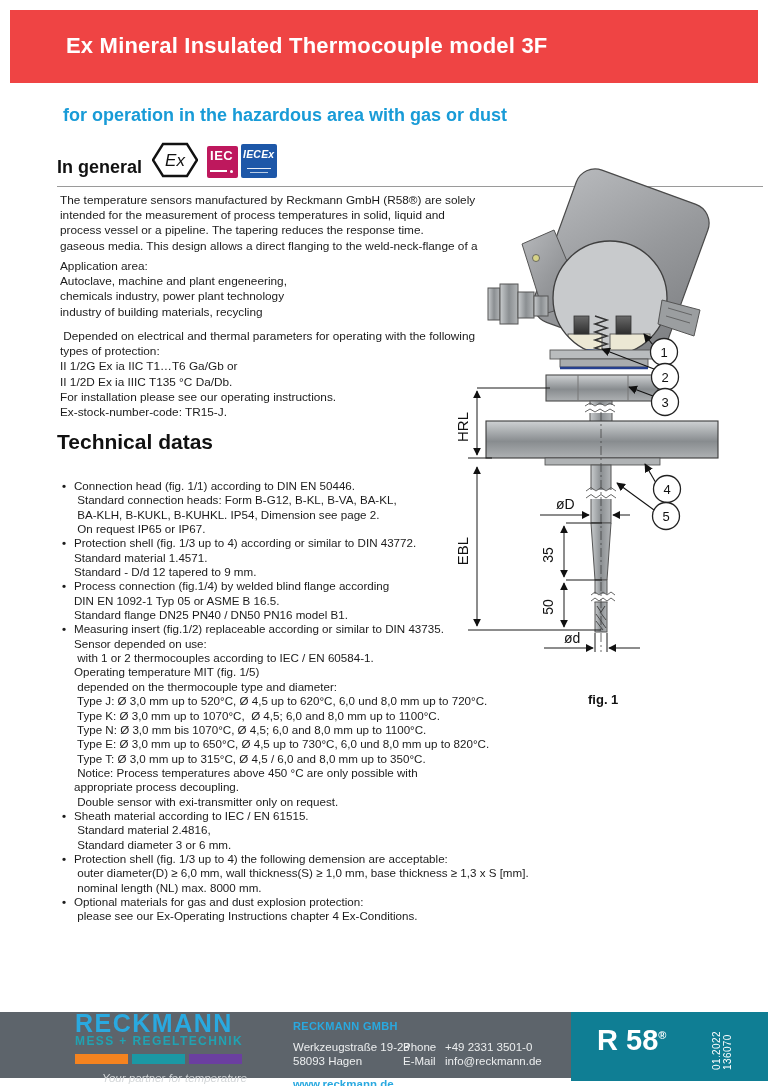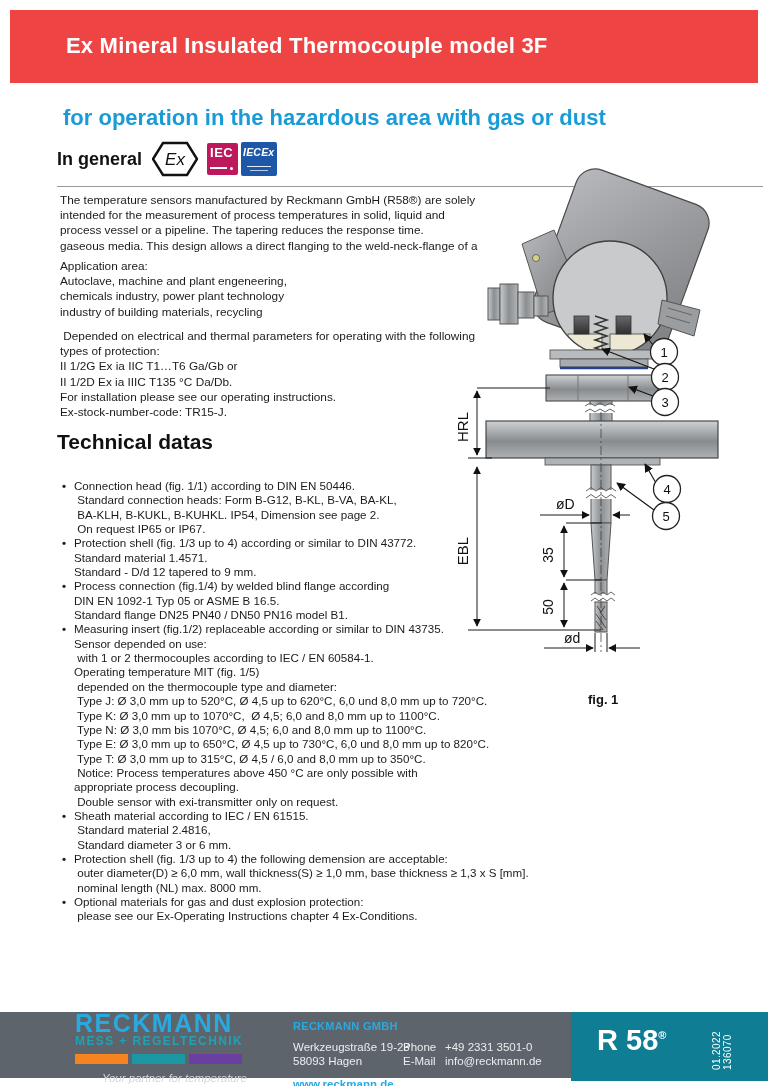--- a/index.html
+++ b/index.html
@@ -2,23 +2,23 @@
 <html><head>
 <meta charset="utf-8">
 <style>
   html,body{margin:0;padding:0;}
   body{width:768px;height:1086px;background:#fff;font-family:"Liberation Sans",sans-serif;position:relative;overflow:hidden;}
   .page{position:absolute;inset:0;background:#fff;}
 
   .header-bar{position:absolute;left:10px;top:10px;width:748px;height:73px;background:#ef4444;}
   .header-title{position:absolute;left:56px;top:23px;font-size:22px;font-weight:700;color:#fff;letter-spacing:.2px;white-space:nowrap;}
 
-  .subtitle{position:absolute;left:63px;top:105px;font-size:22px;font-weight:700;color:#189bd7;white-space:nowrap;}
-
-  .in-general-row{position:absolute;left:57px;top:140px;height:38px;display:flex;align-items:center;}
+  .subtitle{position:absolute;left:63px;top:105px;font-size:18px;font-weight:700;color:#189bd7;white-space:nowrap;}
+
+  .in-general-row{position:absolute;left:57px;top:140px;height:38px;display:flex;align-items:flex-end;}
   .in-general{font-size:18px;font-weight:700;color:#111;margin-right:10px;}
   .ex-logo{width:46px;height:36px;margin-right:9px;}
   .iec-box{width:31px;height:32px;background:#be185d;border-radius:2px;position:relative;margin-right:3px;}
   .iec-text{position:absolute;left:3px;top:2px;color:#fff;font-size:13px;font-weight:700;letter-spacing:.5px;}
   .iec-bar{position:absolute;left:3px;bottom:6px;width:17px;height:2px;background:#fff;}
   .iec-dot{position:absolute;right:5px;bottom:5px;width:3px;height:3px;background:#fff;border-radius:50%;}
   .iecex-box{width:36px;height:34px;background:#1d57a8;border-radius:2px;position:relative;}
   .iecex-text{position:absolute;left:2px;top:4px;color:#fff;font-size:10.5px;font-weight:700;font-style:italic;letter-spacing:.2px;}
   .iecex-l1{position:absolute;left:6px;bottom:9px;width:24px;height:1.5px;background:#fff;opacity:.9;}
   .iecex-l2{position:absolute;left:9px;bottom:5px;width:18px;height:1.5px;background:#fff;opacity:.7;}

